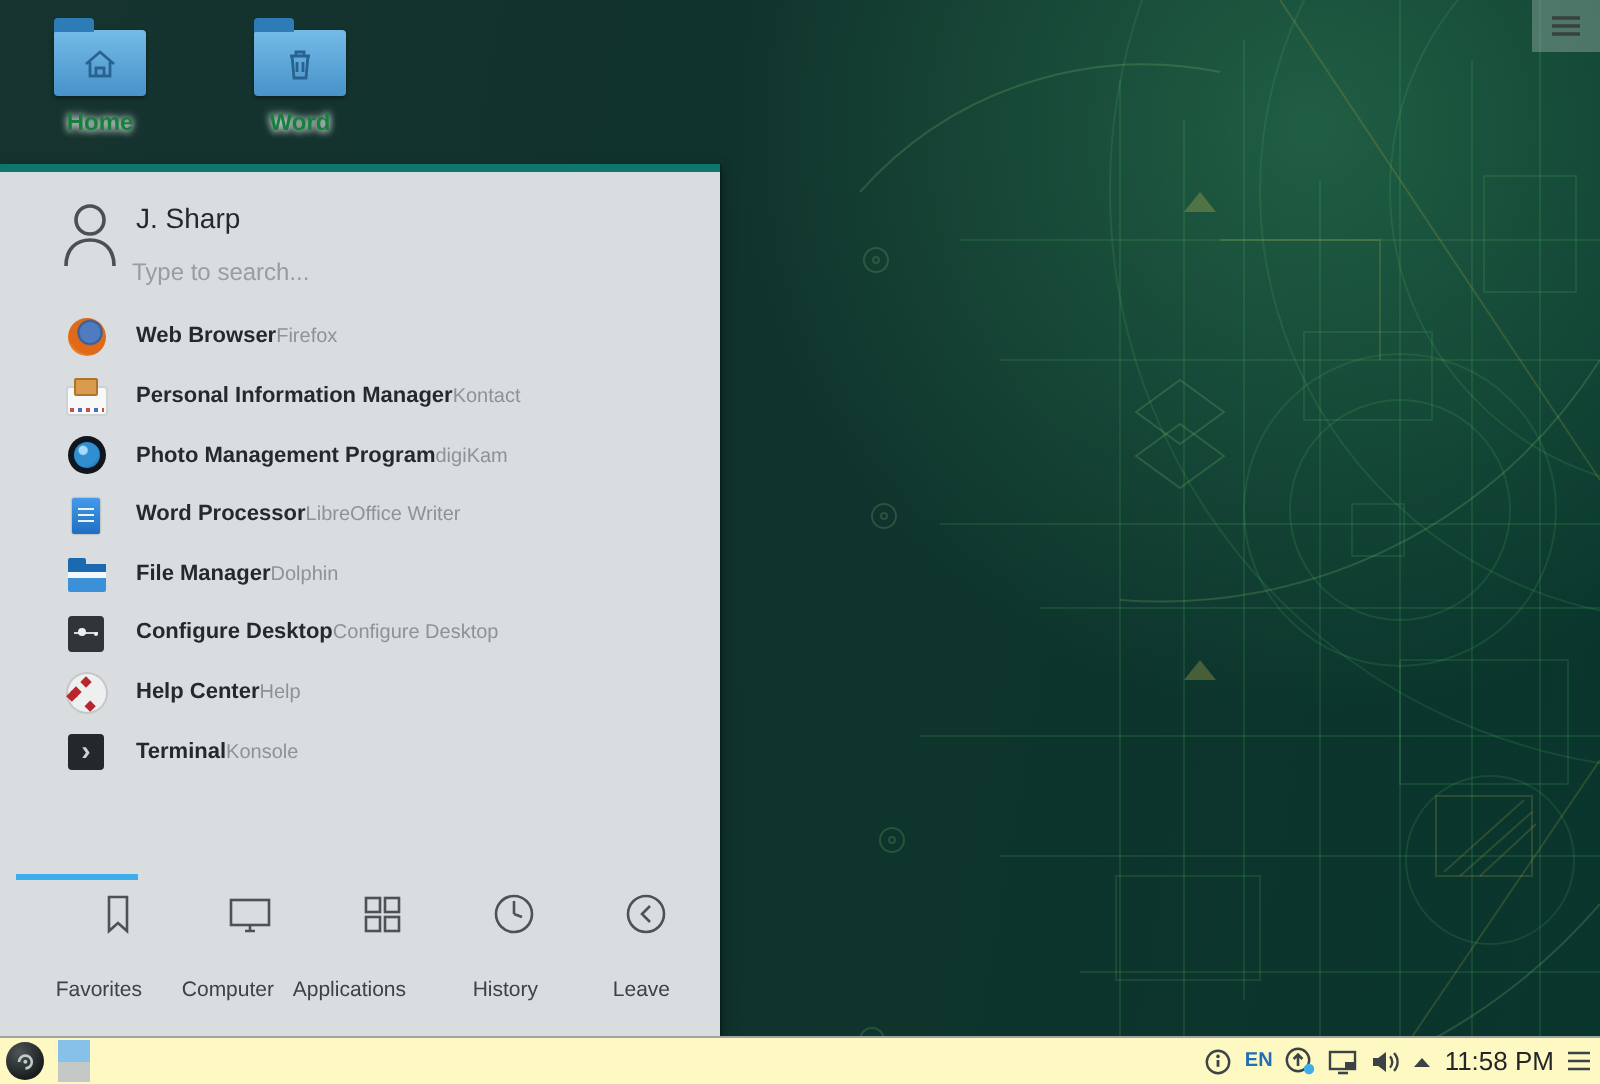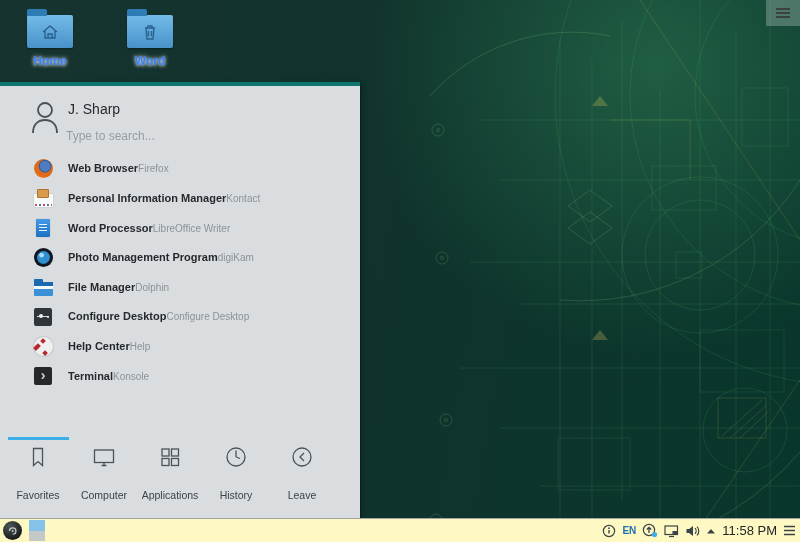--- a/index.html
+++ b/index.html
@@ -19,21 +19,21 @@
 
   
   .desk-icon { position:absolute; width:70px; display:flex; flex-direction:column; align-items:center; }
   .desk-icon.home { left:15px; top:6px; }
   .desk-icon.trash { left:115px; top:6px; }
   .folder { position:relative; width:46px; height:33px; margin-top:9px; border-radius:2px;
     background:linear-gradient(#74bbe8,#4792c9); box-shadow:0 1px 2px rgba(0,0,0,.4);
     display:flex; align-items:center; justify-content:center; }
   .folder::before { content:""; position:absolute; top:-6px; left:0; width:20px; height:7px;
     background:#2d7cb5; border-radius:2px 2px 0 0; }
-  .desk-label { margin-top:6px; font-size:12px; font-weight:700; color:#3b82f6;
+  .desk-label { margin-top:6px; font-size:12px; font-weight:700; color:#15803d;
     text-shadow:0 0 4px rgba(255,255,255,.85),0 1px 3px rgba(255,255,255,.6); }
 
   
   .menu { position:absolute; left:0; top:82px; width:360px; height:436px;
     background:#d9dde0; border-top:4px solid #0f766e;
     box-shadow:1px 0 0 rgba(0,0,0,.22), 2px 2px 6px rgba(0,0,0,.25); }
   .avatar { position:absolute; left:30px; top:14px; }
   .user-name { position:absolute; left:68px; top:15px; font-size:14px; color:#26292c; }
   .search-input { position:absolute; left:66px; top:40px; width:210px; height:20px;
     border:none; background:transparent; outline:none; font-size:12px;
@@ -82,21 +82,21 @@
     width:4px; height:4px; background:#b8272d; }
   .i-help::before { transform:translateY(-5px) rotate(45deg); box-shadow:0 10px 0 #b8272d; }
   .i-help::after { transform:translateX(-5px) rotate(45deg); box-shadow:10px 0 0 #b8272d; }
   .i-terminal { width:18px; height:18px; border-radius:2px; background:#24282b;
     display:flex; align-items:center; justify-content:center; }
   .i-terminal::after { content:"›"; color:#cfd3d5; font-size:14px; font-weight:700; margin-top:-2px; }
 
   
   .tabbar { position:absolute; left:5px; bottom:17px; width:330px; display:flex; }
   .indicator { position:absolute; top:-8px; left:3px; width:61px; height:3px; background:#3daee9; }
-  .tab { width:66px; display:flex; flex-direction:column; align-items:center; gap:20px; cursor:default; }
+  .tab { width:66px; display:flex; flex-direction:column; align-items:flex-end; gap:20px; cursor:default; }
   .tab svg { width:24px; height:24px; stroke:#4c5257; fill:none; stroke-width:1.3; }
   .tab-label { font-size:10.5px; color:#3d4246; }
 
   
   .taskbar { position:absolute; left:0; bottom:0; width:800px; height:24px;
     background:#fef9c3; border-top:1px solid #a0a4a4; display:flex; align-items:center; }
   .kickoff { width:19px; height:19px; margin-left:3px; border-radius:50%;
     background:radial-gradient(circle at 35% 28%, #4d5557, #191d1e 72%);
     display:flex; align-items:center; justify-content:center; }
   .pager { margin-left:7px; width:16px; display:flex; flex-direction:column; }
@@ -197,34 +197,34 @@
       <div class="app-ico">
           <div class="i-kontact"></div>
         </div>
       <div class="app-text">
         <span class="app-title">Personal Information Manager</span>
         <span class="app-sub">Kontact</span>
       </div>
     </div>
     <div class="app-row">
       <div class="app-ico">
+          <div class="i-digikam"></div>
+        </div>
+      <div class="app-text">
+        <span class="app-title">Photo Management Program</span>
+        <span class="app-sub">digiKam</span>
+      </div>
+    </div>
+    <div class="app-row">
+      <div class="app-ico">
           <div class="i-writer"></div>
         </div>
       <div class="app-text">
         <span class="app-title">Word Processor</span>
         <span class="app-sub">LibreOffice Writer</span>
-      </div>
-    </div>
-    <div class="app-row">
-      <div class="app-ico">
-          <div class="i-digikam"></div>
-        </div>
-      <div class="app-text">
-        <span class="app-title">Photo Management Program</span>
-        <span class="app-sub">digiKam</span>
       </div>
     </div>
     <div class="app-row">
       <div class="app-ico">
           <div class="i-dolphin"></div>
         </div>
       <div class="app-text">
         <span class="app-title">File Manager</span>
         <span class="app-sub">Dolphin</span>
       </div>

